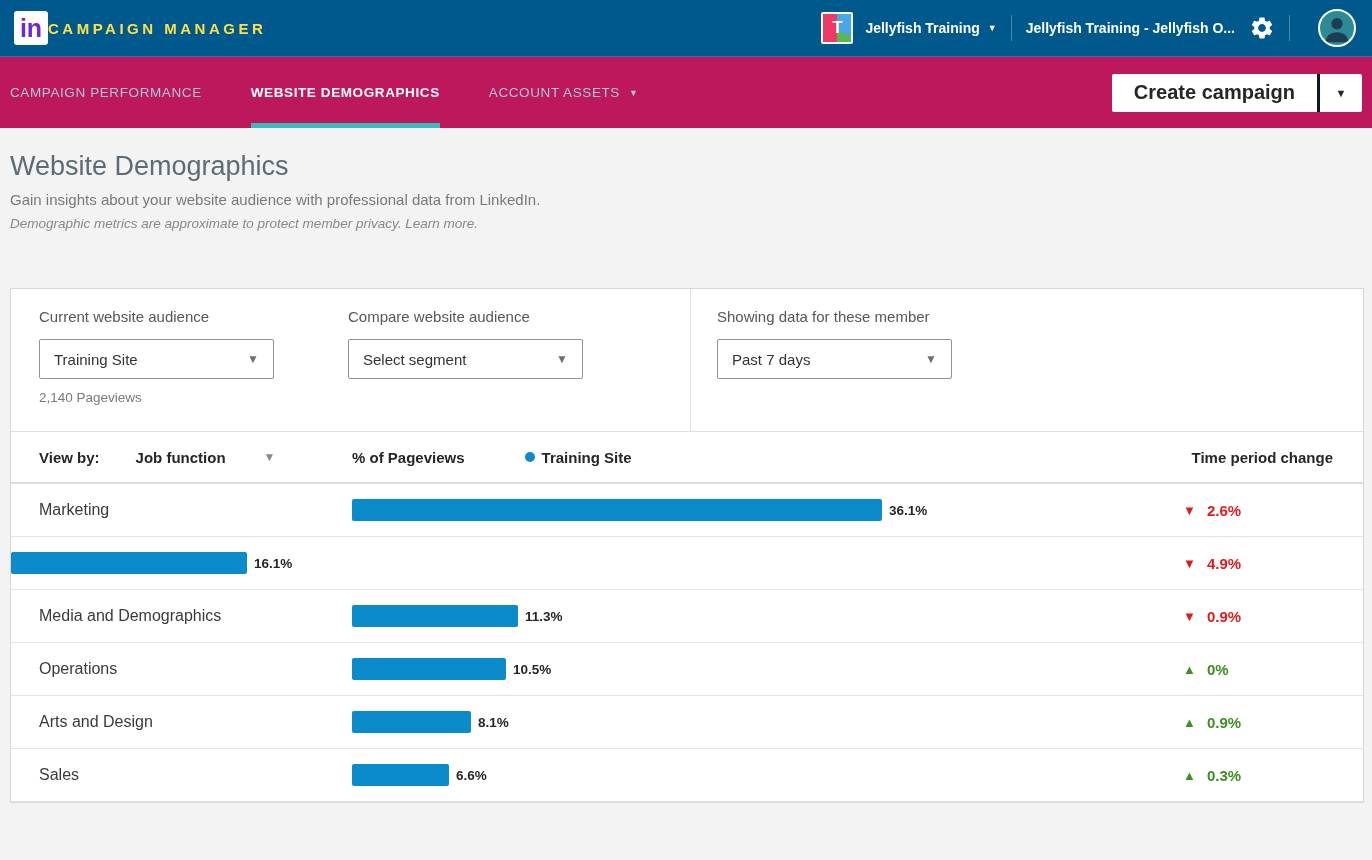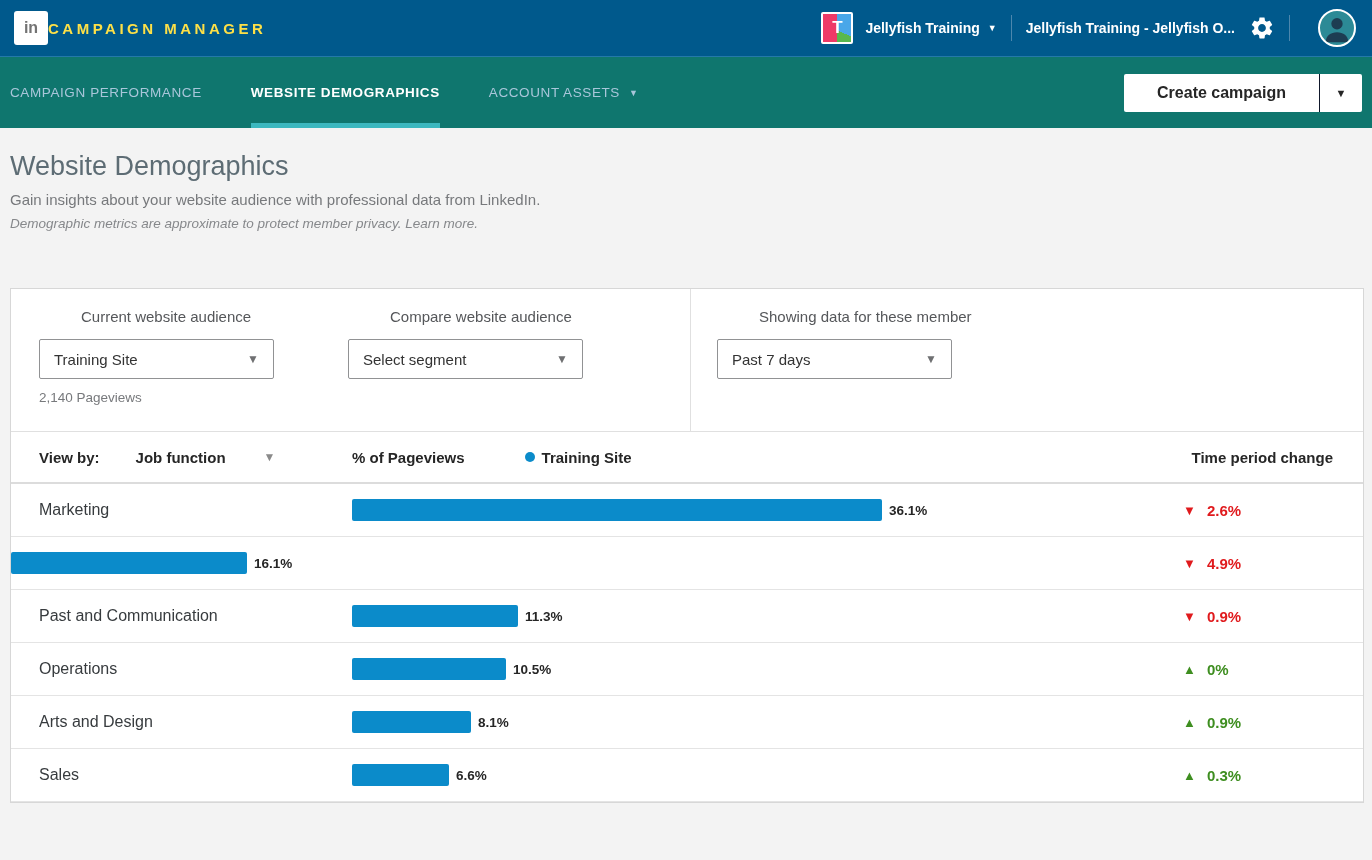--- a/index.html
+++ b/index.html
@@ -1,66 +1,66 @@
 <!DOCTYPE html>
 <html><head>
 <meta charset="utf-8">
 <style>
   * { box-sizing: border-box; margin: 0; padding: 0; }
   html, body { width: 1372px; height: 860px; overflow: hidden; }
   body { background: #f3f3f3; font-family: "Liberation Sans", sans-serif; }
 
   
   .topbar { height: 56px; background: #00598c; display: flex; align-items: center; padding: 0 16px 0 14px; }
-  .li-logo { width: 34px; height: 34px; background: #fff; border-radius: 3px; color: #737373;
-             font-weight: 800; font-size: 16px; display: flex; align-items: center; justify-content: center; }
+  .li-logo { width: 34px; height: 34px; background: #fff; border-radius: 3px; color: #6d28d9;
+             font-weight: 800; font-size: 25px; display: flex; align-items: center; justify-content: center; }
   .brand { color: #fde047; font-size: 15px; font-weight: 600; letter-spacing: 3.5px; }
   .top-right { margin-left: auto; display: flex; align-items: center; }
   .acct-logo { width: 32px; height: 32px; border: 2px solid #fff; border-radius: 2px;
                background:
                  linear-gradient(to right, #ee3a67 0 50%, rgba(0,0,0,0) 50%),
                  linear-gradient(205deg, #49a7e9 0 55%, #59b84e 55%);
                color: #fff; font-weight: 800; font-size: 17px; text-align: center; line-height: 28px; }
   .acct-name { color: #fff; font-size: 14px; font-weight: 700; margin-left: 12px; }
   .caret-w { color: #fff; font-size: 9px; margin-left: 8px; }
   .sep { width: 1px; height: 26px; background: #4d87ad; margin: 0 14px; }
   .acct-context { color: #fff; font-size: 14px; font-weight: 700; }
   .gear { margin-left: 14px; display: flex; align-items: center; }
   .avatar { width: 38px; height: 38px; border-radius: 50%; border: 2px solid #fff;
             background: #2c8a96; margin-left: 14px; overflow: hidden; display:flex; align-items:center; justify-content:center; }
 
   
-  .navbar { height: 72px; background: #0f766e; border-top: 1px solid #2478a9;
+  .navbar { height: 72px; background: #be185d; border-top: 1px solid #2478a9;
             display: flex; align-items: center; padding: 0 10px; }
   .tab { height: 71px; display: flex; align-items: center; margin-right: 49px; position: relative;
          font-size: 13.5px; letter-spacing: 0.6px; color: #a9c6da; cursor: pointer; white-space: nowrap; }
   .tab.active { color: #fff; font-weight: 700; }
   .tab.active::after { content: ""; position: absolute; left: 0; right: 0; bottom: 0; height: 5px; background: #3cb8bf; }
   .tab .tab-caret { font-size: 9px; margin-left: 9px; color: #a9c6da; }
   .create-wrap { margin-left: auto; display: flex; height: 38px; background: #fff; border-radius: 2px; overflow: hidden; }
-  .create-main { padding: 0 33px; display: flex; align-items: center; font-size: 16px; font-weight: 600;
-                 color: #262626; border-right: 1px solid #0f172a; cursor: pointer; }
+  .create-main { padding: 0 22px; display: flex; align-items: center; font-size: 20px; font-weight: 600;
+                 color: #262626; border-right: 3px solid #0f172a; cursor: pointer; }
   .create-caret { width: 42px; display: flex; align-items: center; justify-content: center;
                   font-size: 11px; color: #262626; cursor: pointer; }
 
   
   .page-head { padding: 23px 0 0 10px; }
   .page-title { font-size: 27px; font-weight: 400; color: #5d6c74; }
   .page-sub { font-size: 15px; color: #77797c; margin-top: 9px; }
   .page-note { font-size: 13.5px; font-style: italic; color: #86888b; margin-top: 8px; }
   .page-note a { color: #86888b; text-decoration: none; }
 
   
   .card { margin: 57px 8px 0 10px; background: #fff; border: 1px solid #d7d7d7; }
 
   .filters { display: flex; height: 143px; border-bottom: 1px solid #e0e0e0; }
   .filters-left { width: 680px; display: flex; border-right: 1px solid #e0e0e0; }
   .fgroup { padding: 19px 0 0 28px; }
   .fg1 { width: 309px; }
-  .flabel { display: block; font-size: 15px; color: #55575a; margin-bottom: 14px; margin-left: 42px; }
+  .flabel { display: block; font-size: 15px; color: #55575a; margin-bottom: 14px; }
   .select { width: 235px; height: 40px; border: 1px solid #919294; border-radius: 2px; background: #fff;
             display: flex; align-items: center; justify-content: space-between; padding: 0 14px;
             font-size: 15px; color: #333; cursor: pointer; }
   .sel-caret { color: #6f7072; font-size: 12px; }
   .pageviews { margin-top: 11px; font-size: 13.5px; color: #77797c; }
   .filters-right { padding: 19px 0 0 26px; }
 
   
   .table-head { display: flex; align-items: center; height: 52px; border-bottom: 2px solid #dcdcdc;
                 padding-right: 30px; color: #262626; }
@@ -196,21 +196,21 @@
       <div class="bar" style="width: 236px; background: rgb(11, 139, 202);"></div>
       <span class="row-value">16.1%</span>
     </div>
     <div class="row-change" style="color: rgb(224, 26, 29);">
       <span class="trend">▼</span>
       <span>4.9%</span>
     </div>
   </div>
 
   <div class="row">
-    <div class="row-label">Past and Communication</div>
+    <div class="row-label">Media and Demographics</div>
     <div class="bar-area">
       <div class="bar" style="width: 166px; background: rgb(11, 139, 202);"></div>
       <span class="row-value">11.3%</span>
     </div>
     <div class="row-change" style="color: rgb(224, 26, 29);">
       <span class="trend">▼</span>
       <span>0.9%</span>
     </div>
   </div>
 

